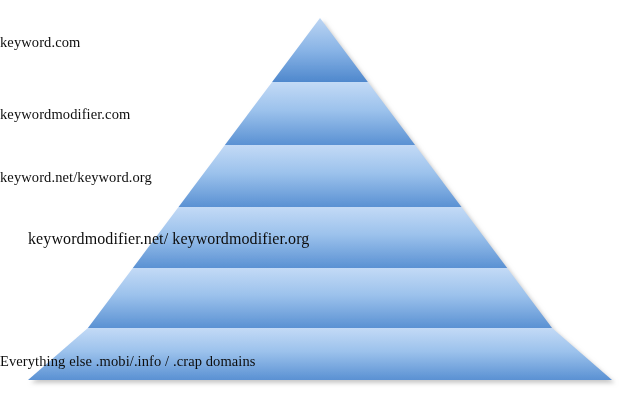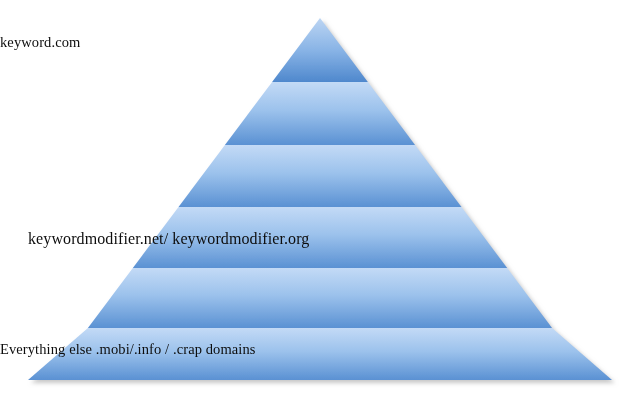--- a/index.html
+++ b/index.html
@@ -44,21 +44,21 @@
     letter-spacing: 0.1px;
     white-space: nowrap;
     pointer-events: none;
   }
 
   .lbl-1 { top: 35px;  font-size: 14.5px; }
   .lbl-2 { top: 107px; font-size: 14.5px; }
   .lbl-3 { top: 170px; font-size: 14.5px; }
   .lbl-4 { top: 231px; font-size: 16px; padding-left: 28px; }
   .lbl-5 { top: 291px; font-size: 14.5px; }
-  .lbl-6 { top: 342px; font-size: 14.5px; }
+  .lbl-6 { top: 354px; font-size: 14.5px; }
 </style>
 </head>
 <body>
 
 <div id="canvas">
 
   <svg id="pyramid-svg" viewBox="0 0 640 403" xmlns="http://www.w3.org/2000/svg">
     <defs>
       <linearGradient id="bandGrad" x1="0" y1="0" x2="0" y2="1">
         <stop offset="0%" stop-color="#c3daf6"></stop>
@@ -85,16 +85,18 @@
 
       <polygon points="178.5,207 461.5,207 507.2,268 132.8,268" fill="url(#bandGrad)"></polygon>
 
       <polygon points="132.8,268 507.2,268 552.1,328 87.9,328" fill="url(#bandGrad)"></polygon>
 
       <polygon points="87.9,328 552.1,328 612,380 28,380" fill="url(#bandGrad)"></polygon>
     </g>
   </svg>
 
   <div class="level-label lbl-1">keyword.com</div>
+  <div class="level-label lbl-2">keywordmodifier.com</div>
+  <div class="level-label lbl-3">keyword.net/keyword.org</div>
   <div class="level-label lbl-4">keywordmodifier.net/ keywordmodifier.org</div>
   <div class="level-label lbl-6">Everything else .mobi/.info / .crap domains</div>
 
 </div>
 
 </body></html>

